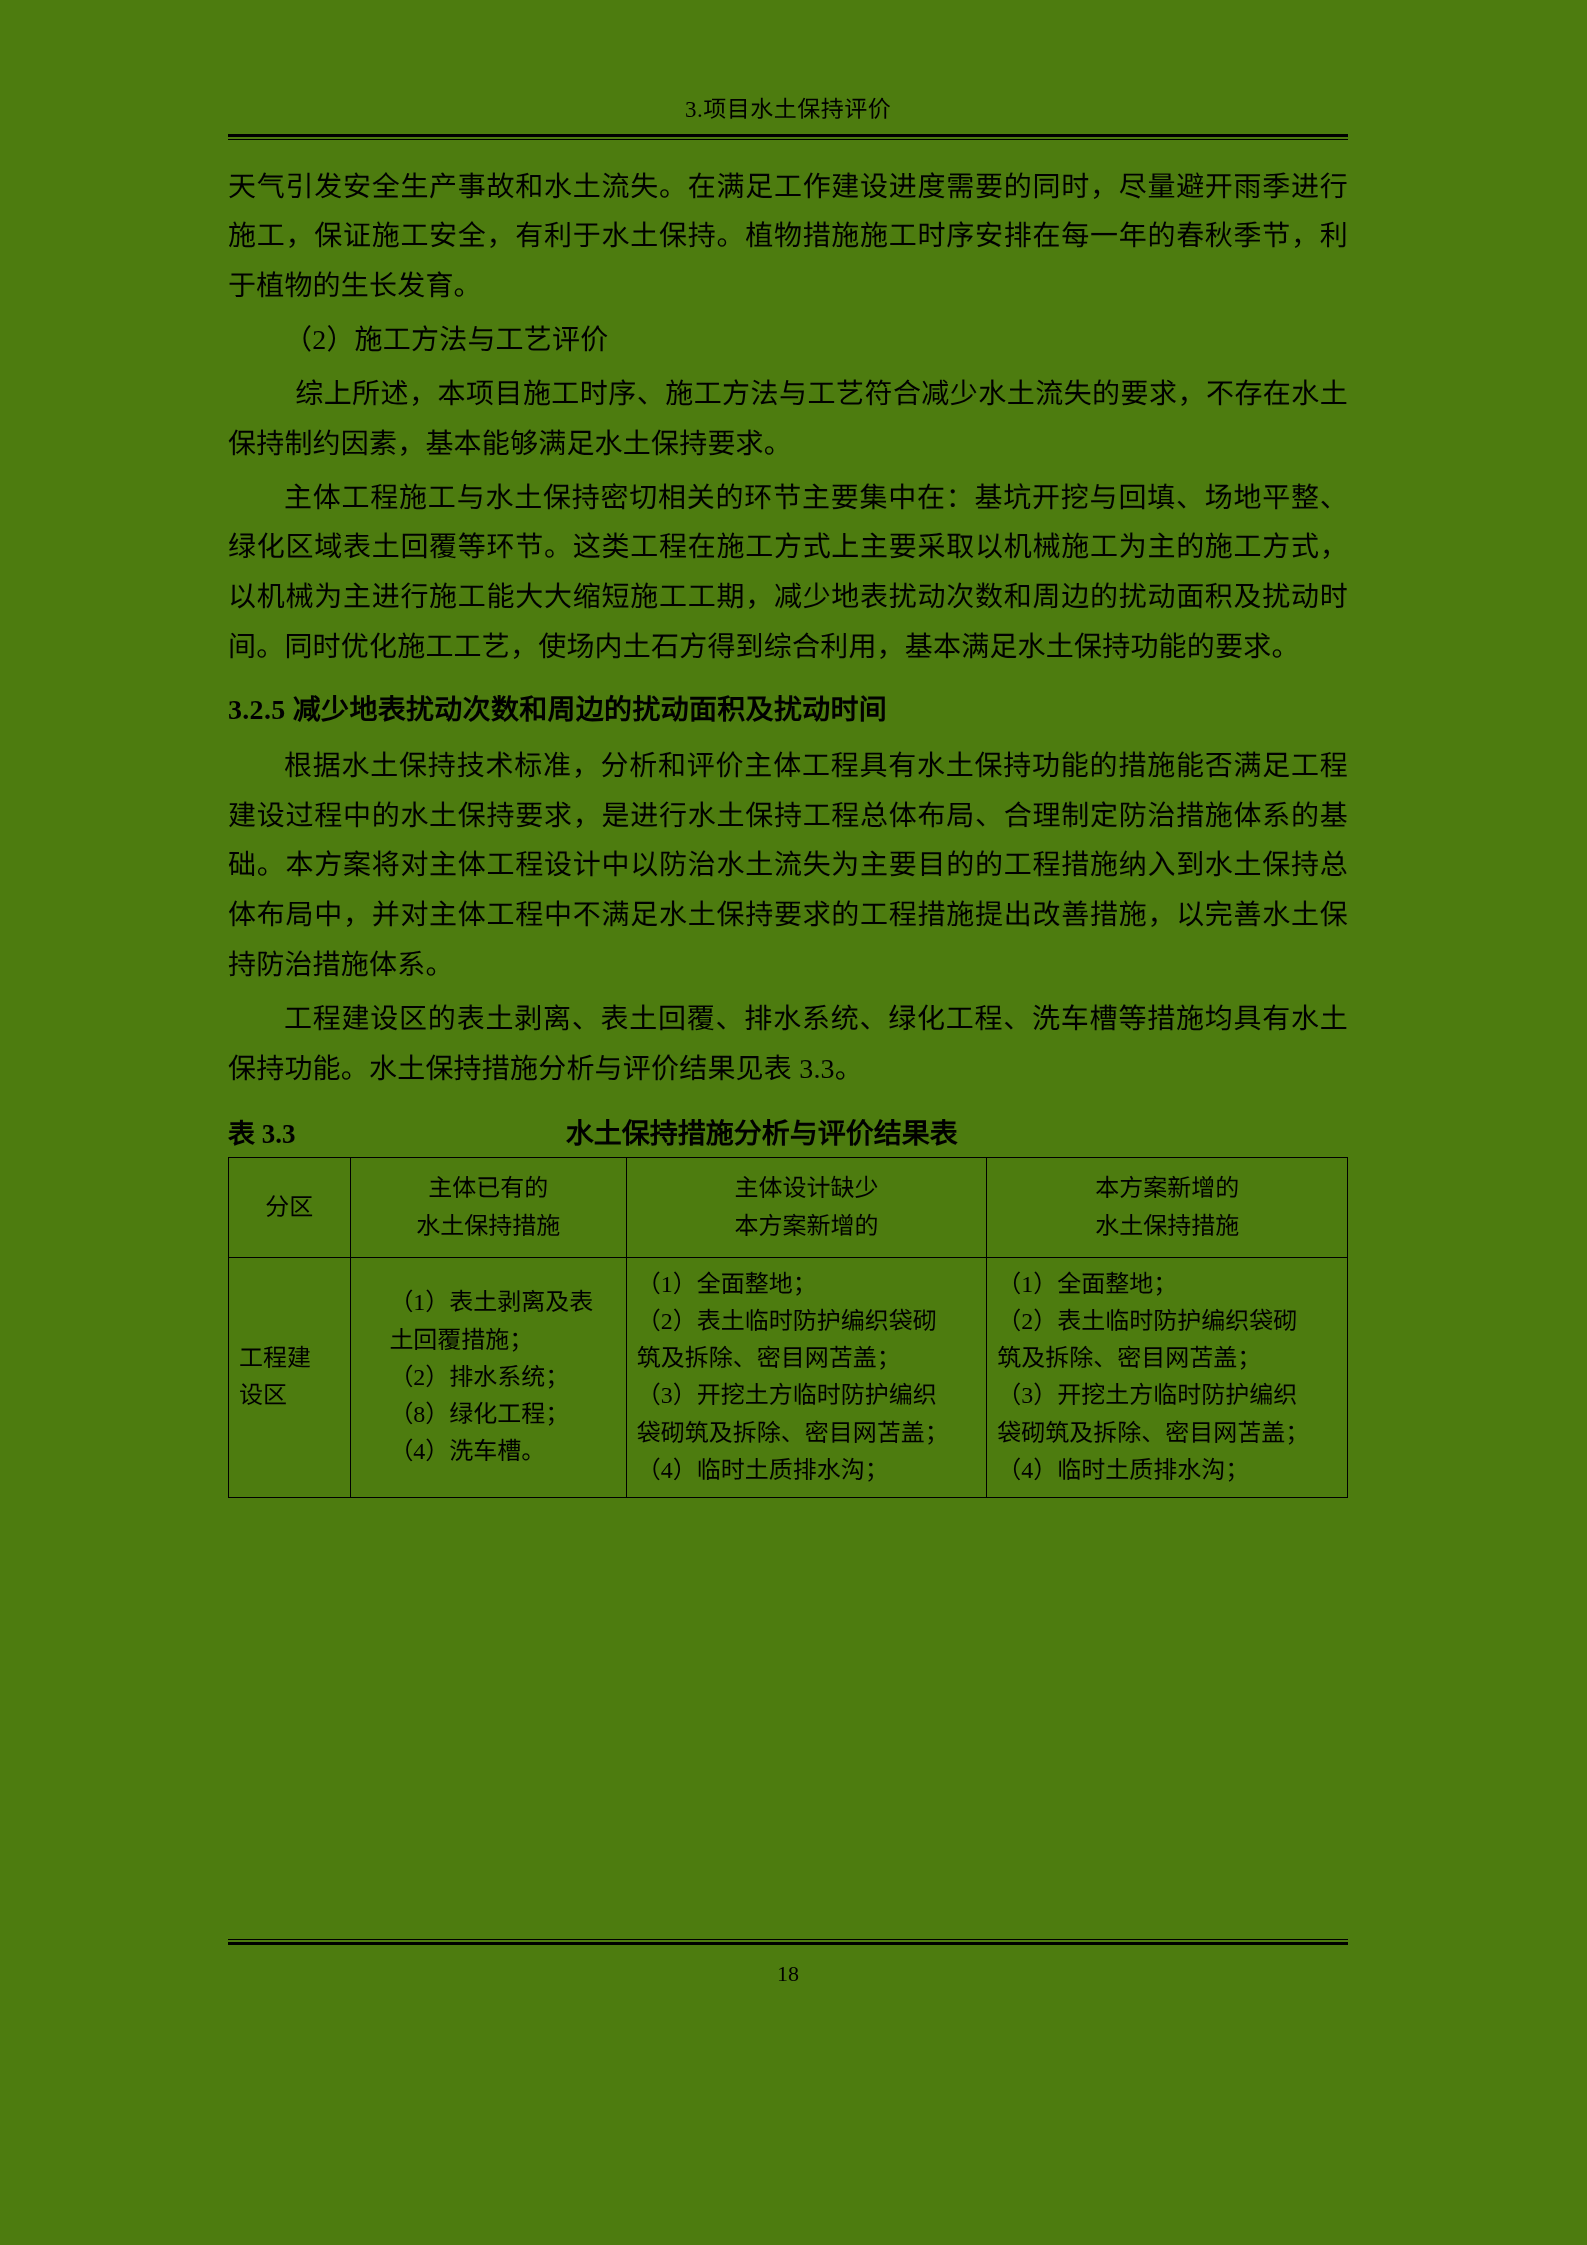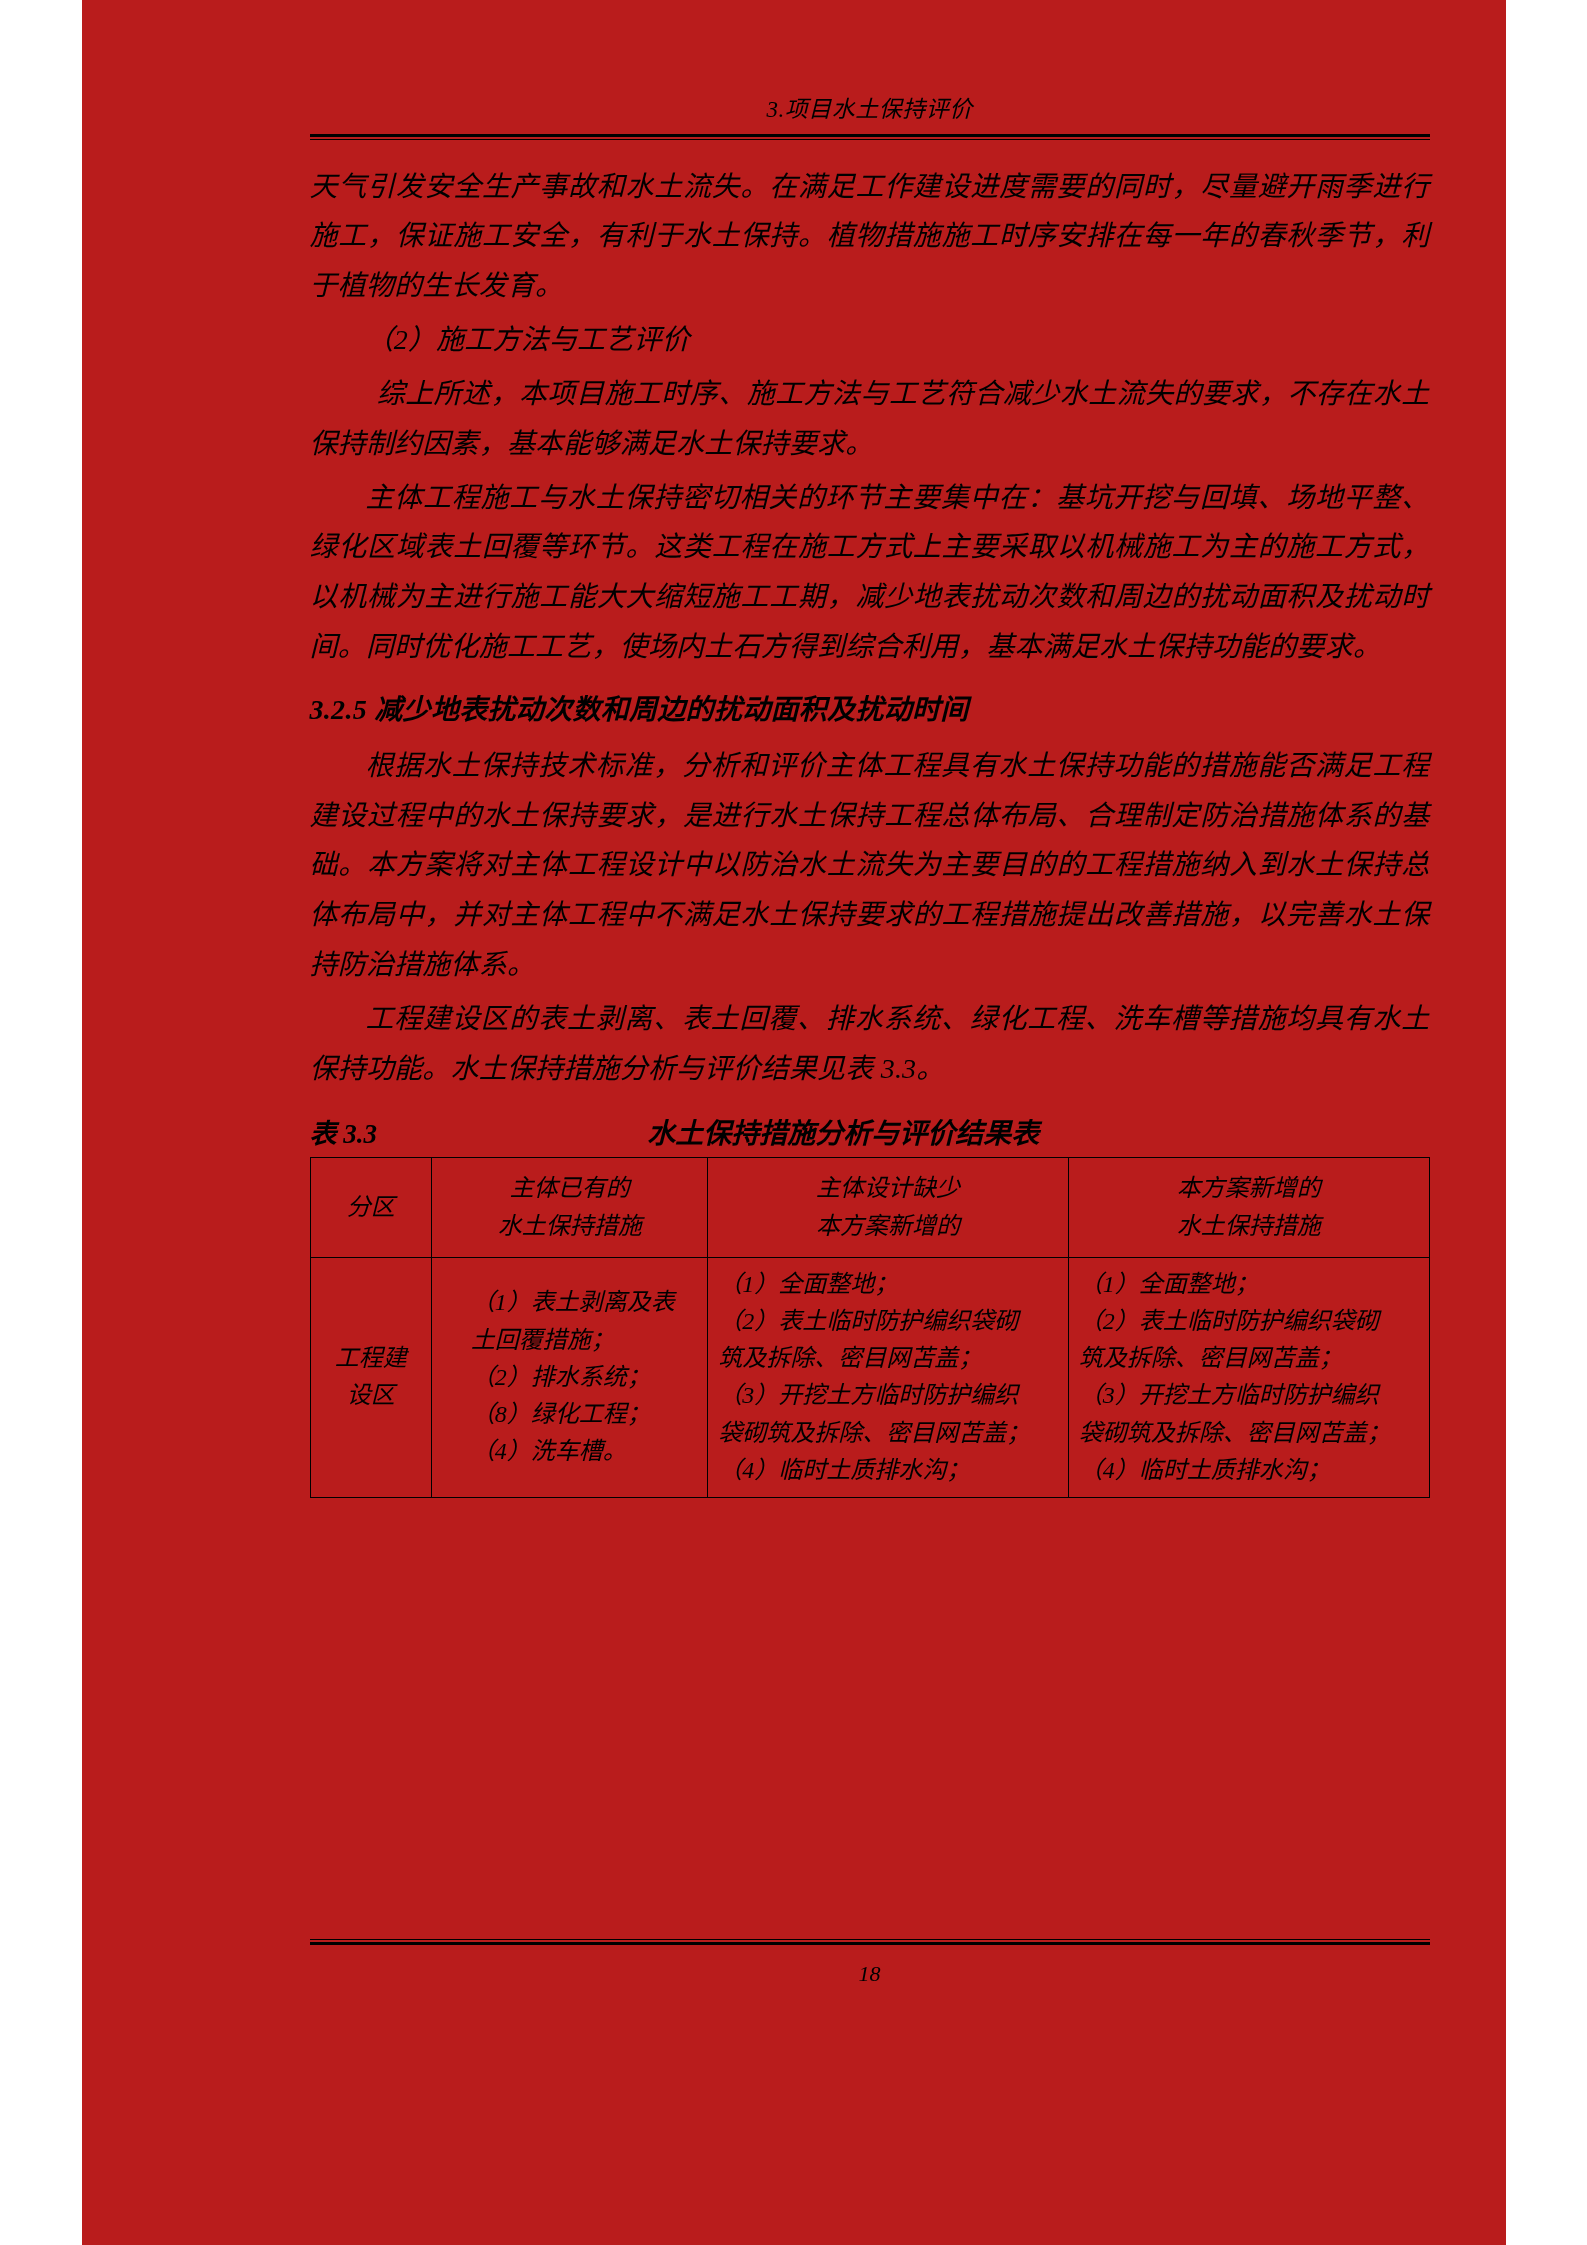--- a/index.html
+++ b/index.html
@@ -6,26 +6,25 @@
     margin: 0;
     padding: 0;
     background: #ffffff;
   }
   body {
     font-family: "Liberation Serif", "DejaVu Serif", serif;
     color: #000000;
   }
   .page {
     position: relative;
-    width: 1424px;
+    width: 1587px;
     height: 2245px;
     margin: 0 auto;
-    background: #b91c1c;
+    background: #4d7c0f;
     box-sizing: border-box;
-    font-style: italic;
   }
   .content {
     position: absolute;
     left: 228px;
     top: 96px;
     width: 1120px;
   }
 
   
   .page-header {
@@ -98,21 +97,20 @@
     line-height: 1.55;
     padding: 8px 10px;
   }
   table.data-table th {
     text-align: center;
     font-weight: normal;
     padding: 12px 6px;
   }
   table.data-table th .th-line { display: block; }
   td.zone-cell {
-    text-align: center;
     width: 118px;
     font-size: 25px;
     line-height: 1.5;
   }
   td.list-cell {
     text-align: left;
     vertical-align: middle;
   }
   td.list-cell .li {
     display: block;

